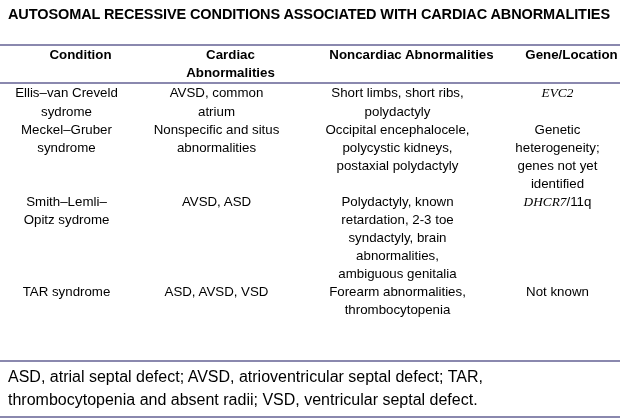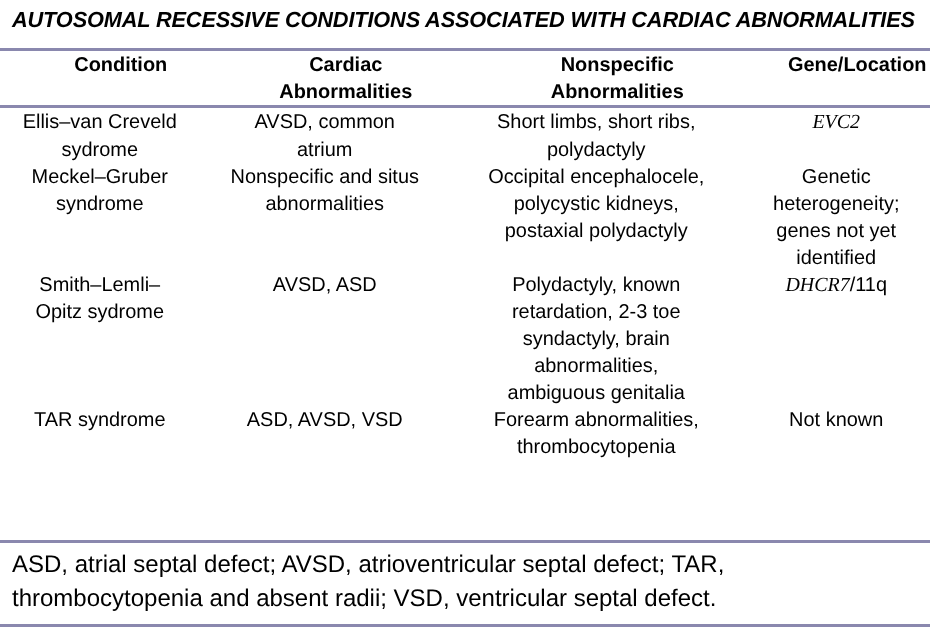--- a/index.html
+++ b/index.html
@@ -19,22 +19,21 @@
     position: relative;
     width: 620px;
     height: 418px;
     box-sizing: border-box;
     background: #ffffff;
     overflow: hidden;
   }
 
   
   .title-block {
-    padding: 5px 8px 8px 8px;
-    font-style: italic;
+    padding: 5px 8px 20px 8px;
   }
   .title-text {
     font-size: 14.5px;
     font-weight: bold;
     line-height: 1.33;
     letter-spacing: -0.1px;
     color: #000;
   }
 
   
@@ -140,21 +139,21 @@
         <th class="col1">
           <span class="cell ln ln-left"></span>
           <span class="cell ln ln-left">Condition</span>
         </th>
         <th class="col2">
           <span class="cell ln ln-left">Cardiac</span>
           <span class="cell ln ln-left">Abnormalities</span>
         </th>
         <th class="col3">
           <span class="cell ln ln-left"></span>
-          <span class="cell ln ln-left">Nonspecific Abnormalities</span>
+          <span class="cell ln ln-left">Noncardiac Abnormalities</span>
         </th>
         <th class="col4">
           <span class="cell ln ln-left"></span>
           <span class="cell ln ln-left">Gene/Location</span>
         </th>
       </tr>
     </thead>
   </table>
 
   <div class="rule"></div>

